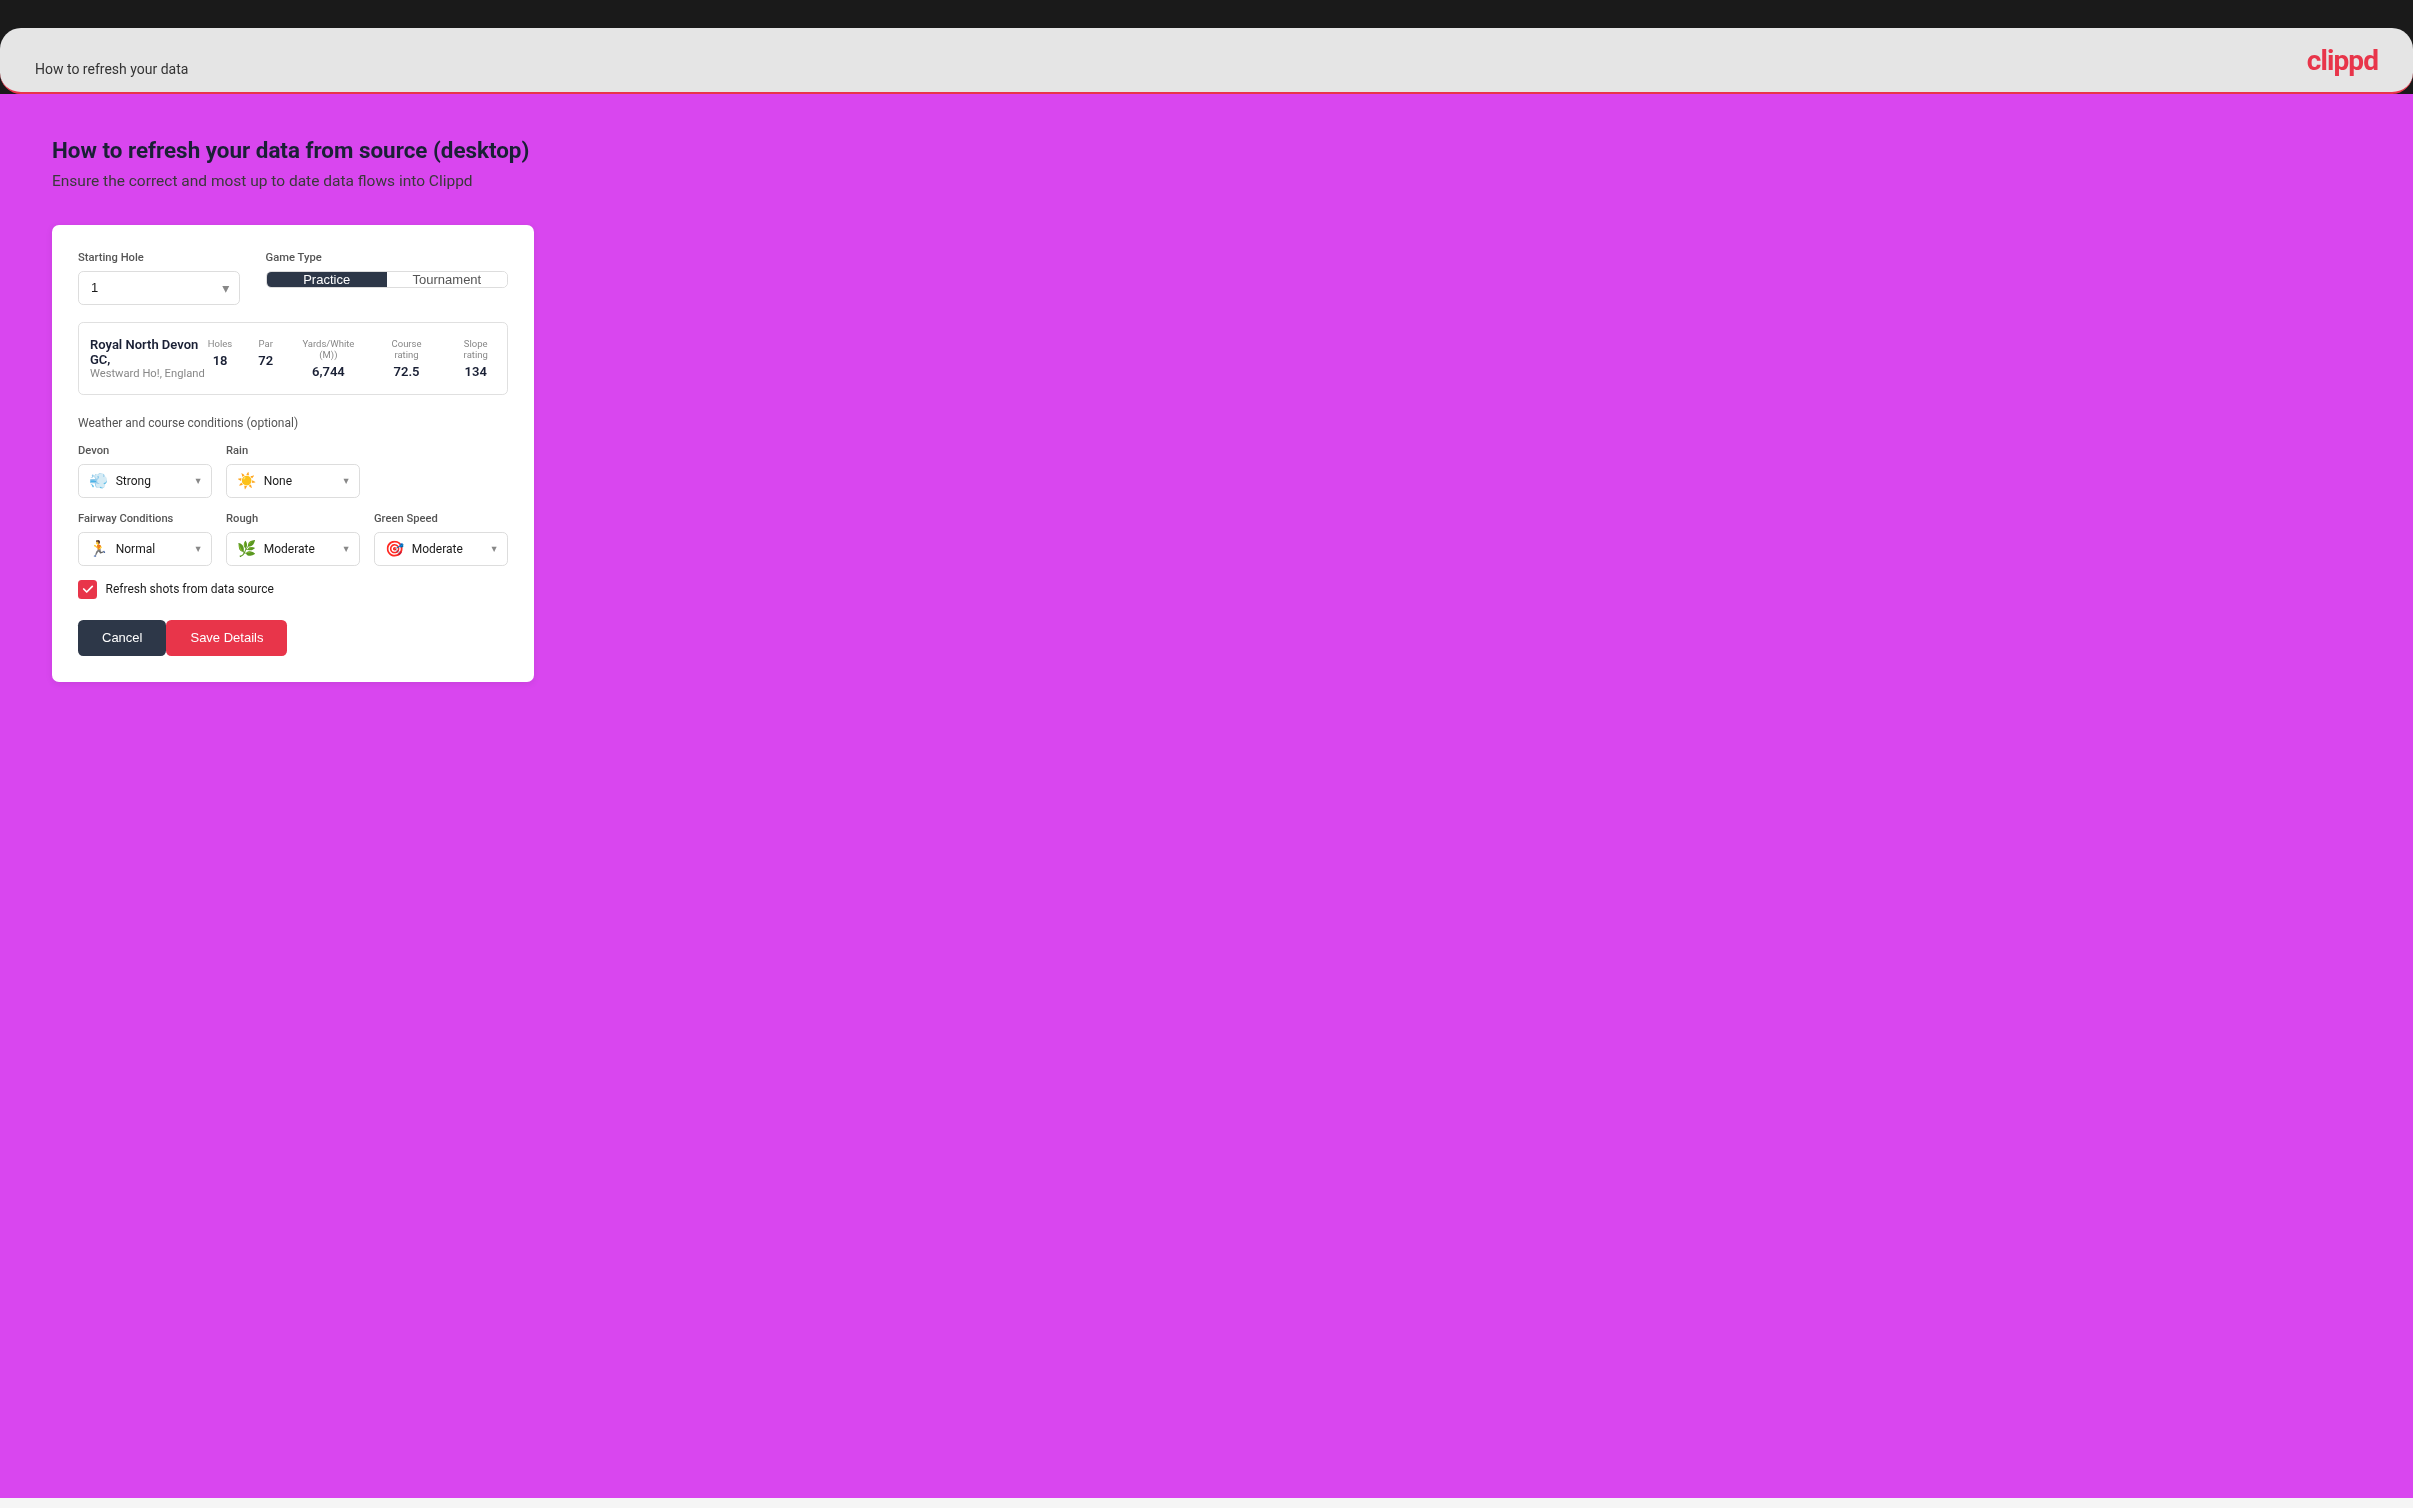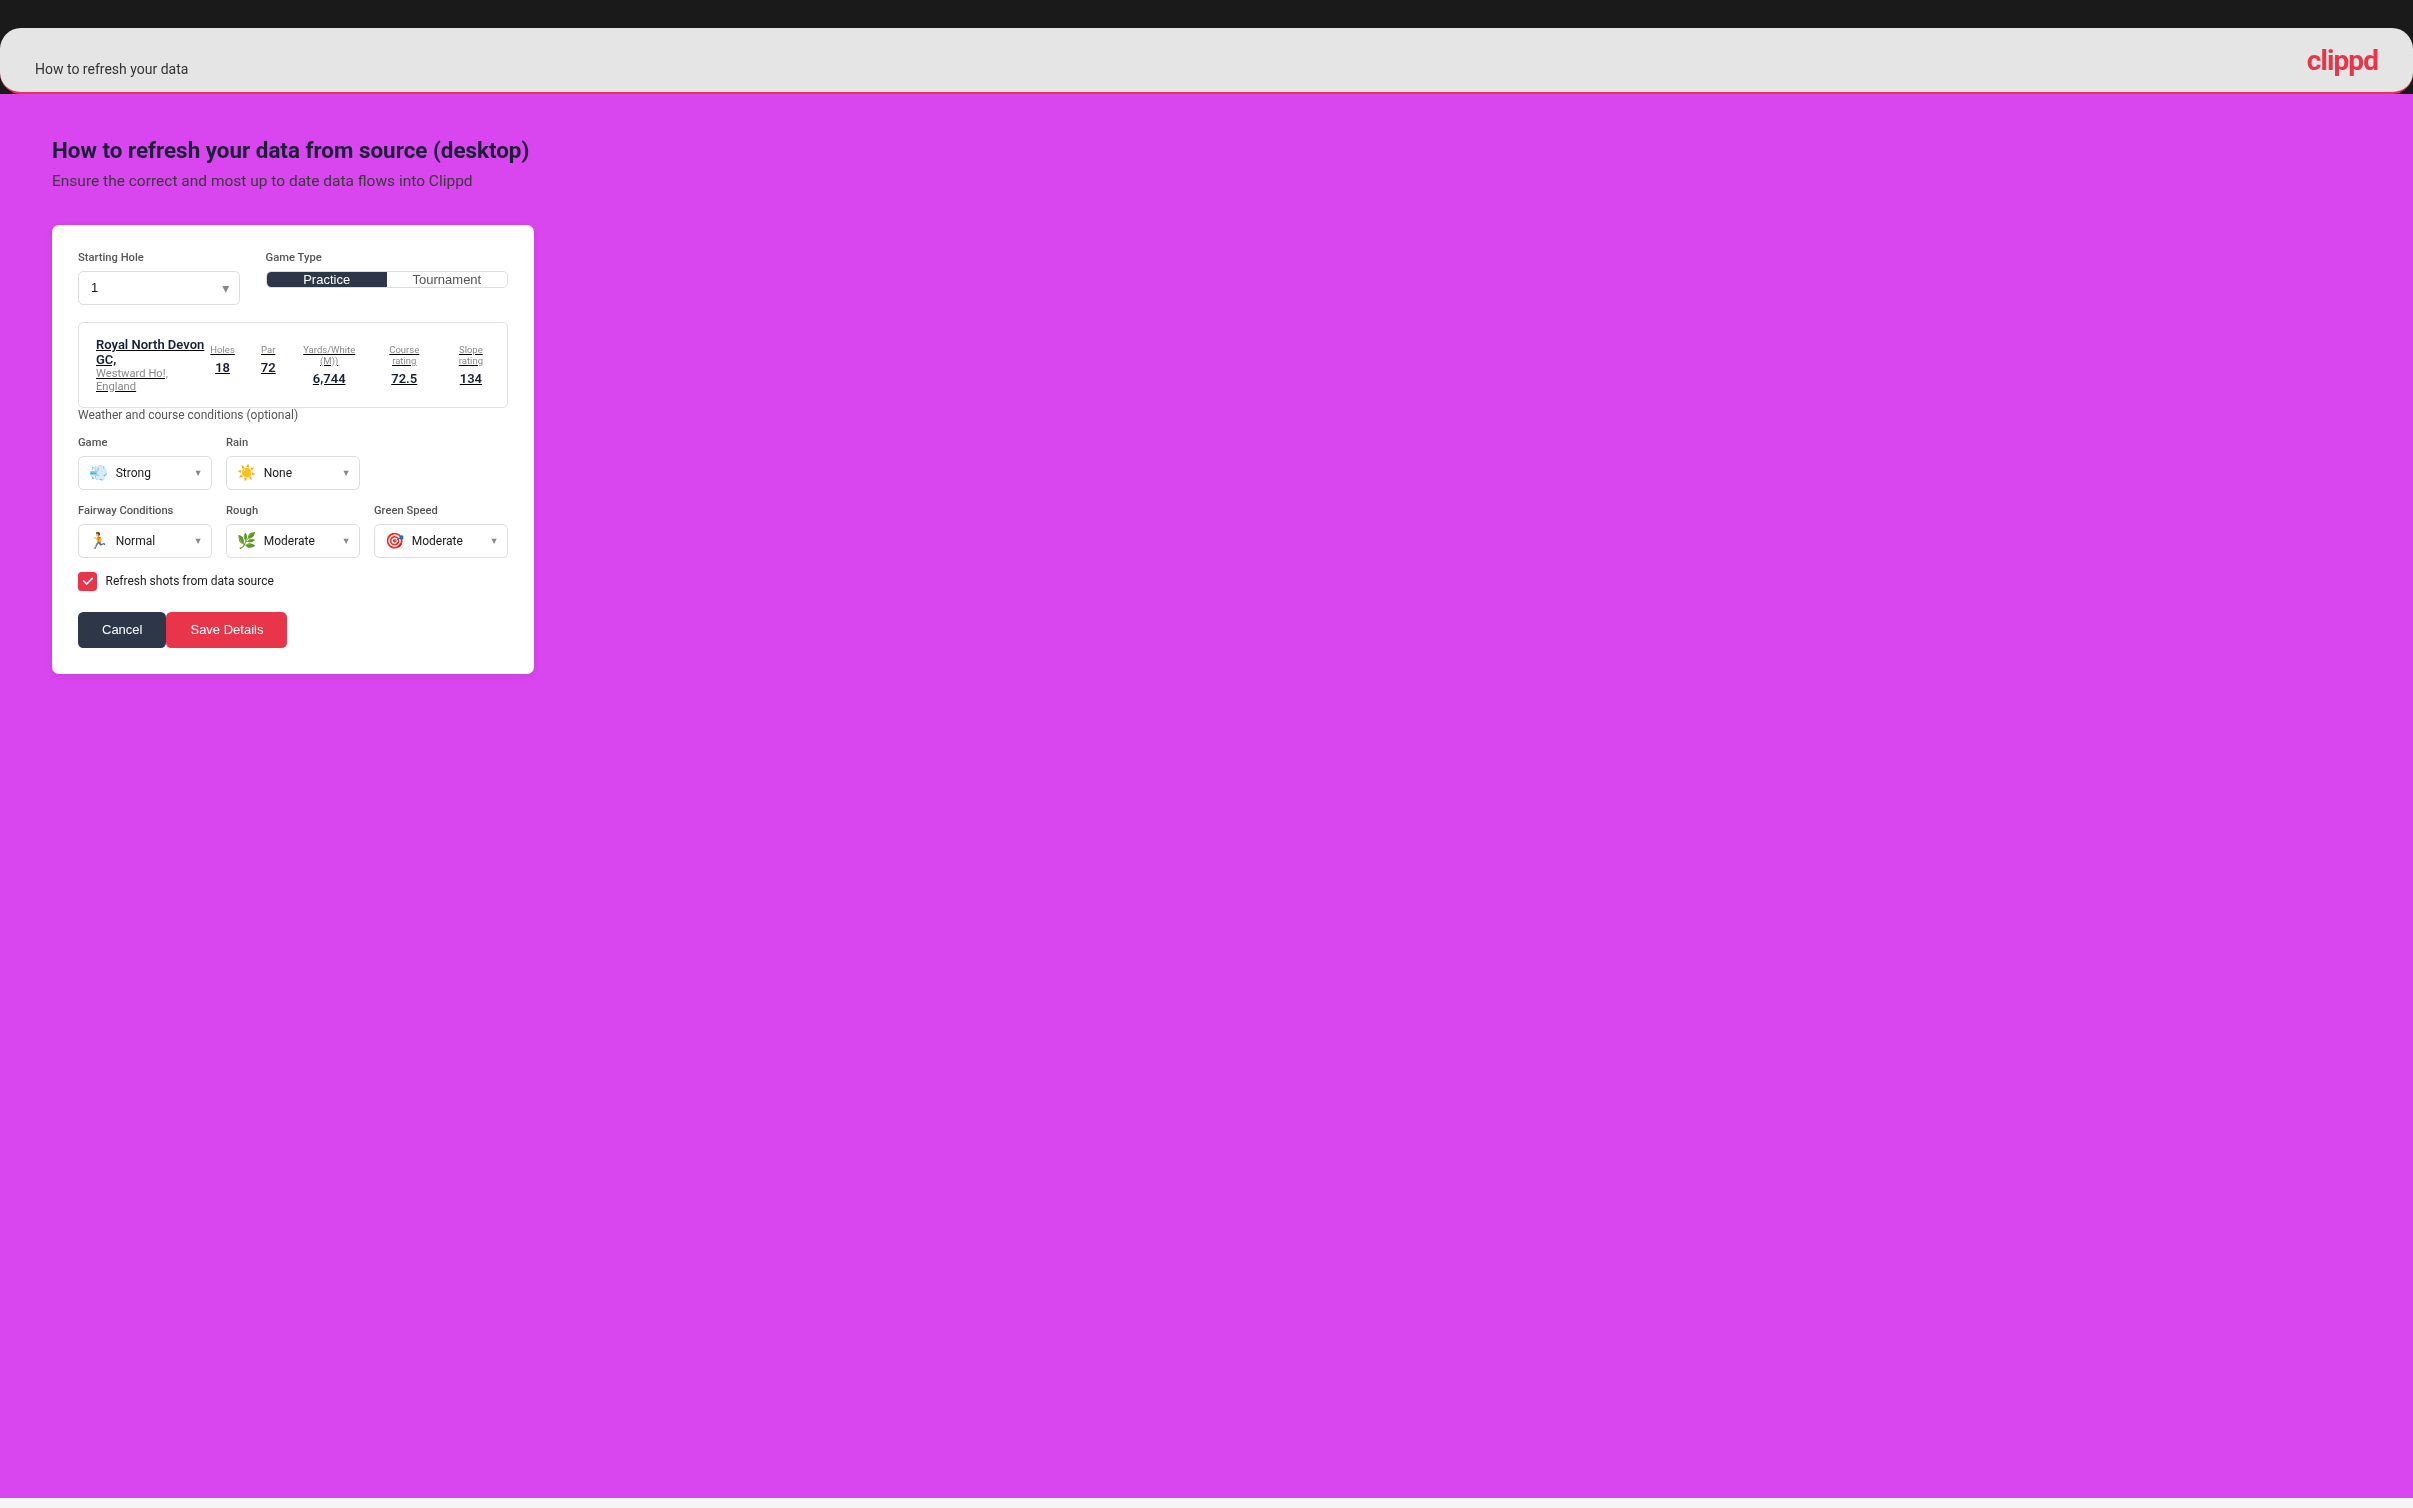--- a/index.html
+++ b/index.html
@@ -133,22 +133,22 @@
     }
 
     .game-type-btn.active {
       background: #2d3748;
       color: #fff;
     }
 
     .course-card {
       border: 0.9px solid #e0e0e0;
       border-radius: 5.2px;
-      padding: 14px 17px;
-      text-decoration: underline;
+      padding: 14px 11px;
+      margin-bottom: 21px;
     }
 
     .course-info {
       display: flex;
       align-items: center;
       justify-content: space-between;
     }
 
     .course-name-block {}
 
@@ -367,21 +367,21 @@
               <span class="stat-value">134</span>
             </div>
           </div>
         </div>
       </div>
 
       <div class="section-title">Weather and course conditions (optional)</div>
 
       <div class="conditions-row">
         <div class="condition-field">
-          <div class="field-label">Game</div>
+          <div class="field-label">Devon</div>
           <div class="select-with-icon">
             <span class="cond-icon">💨</span>
             <span class="cond-value">Strong</span>
             <span class="cond-arrow">▾</span>
           </div>
         </div>
         <div class="condition-field">
           <div class="field-label">Rain</div>
           <div class="select-with-icon">
             <span class="cond-icon">☀️</span>

